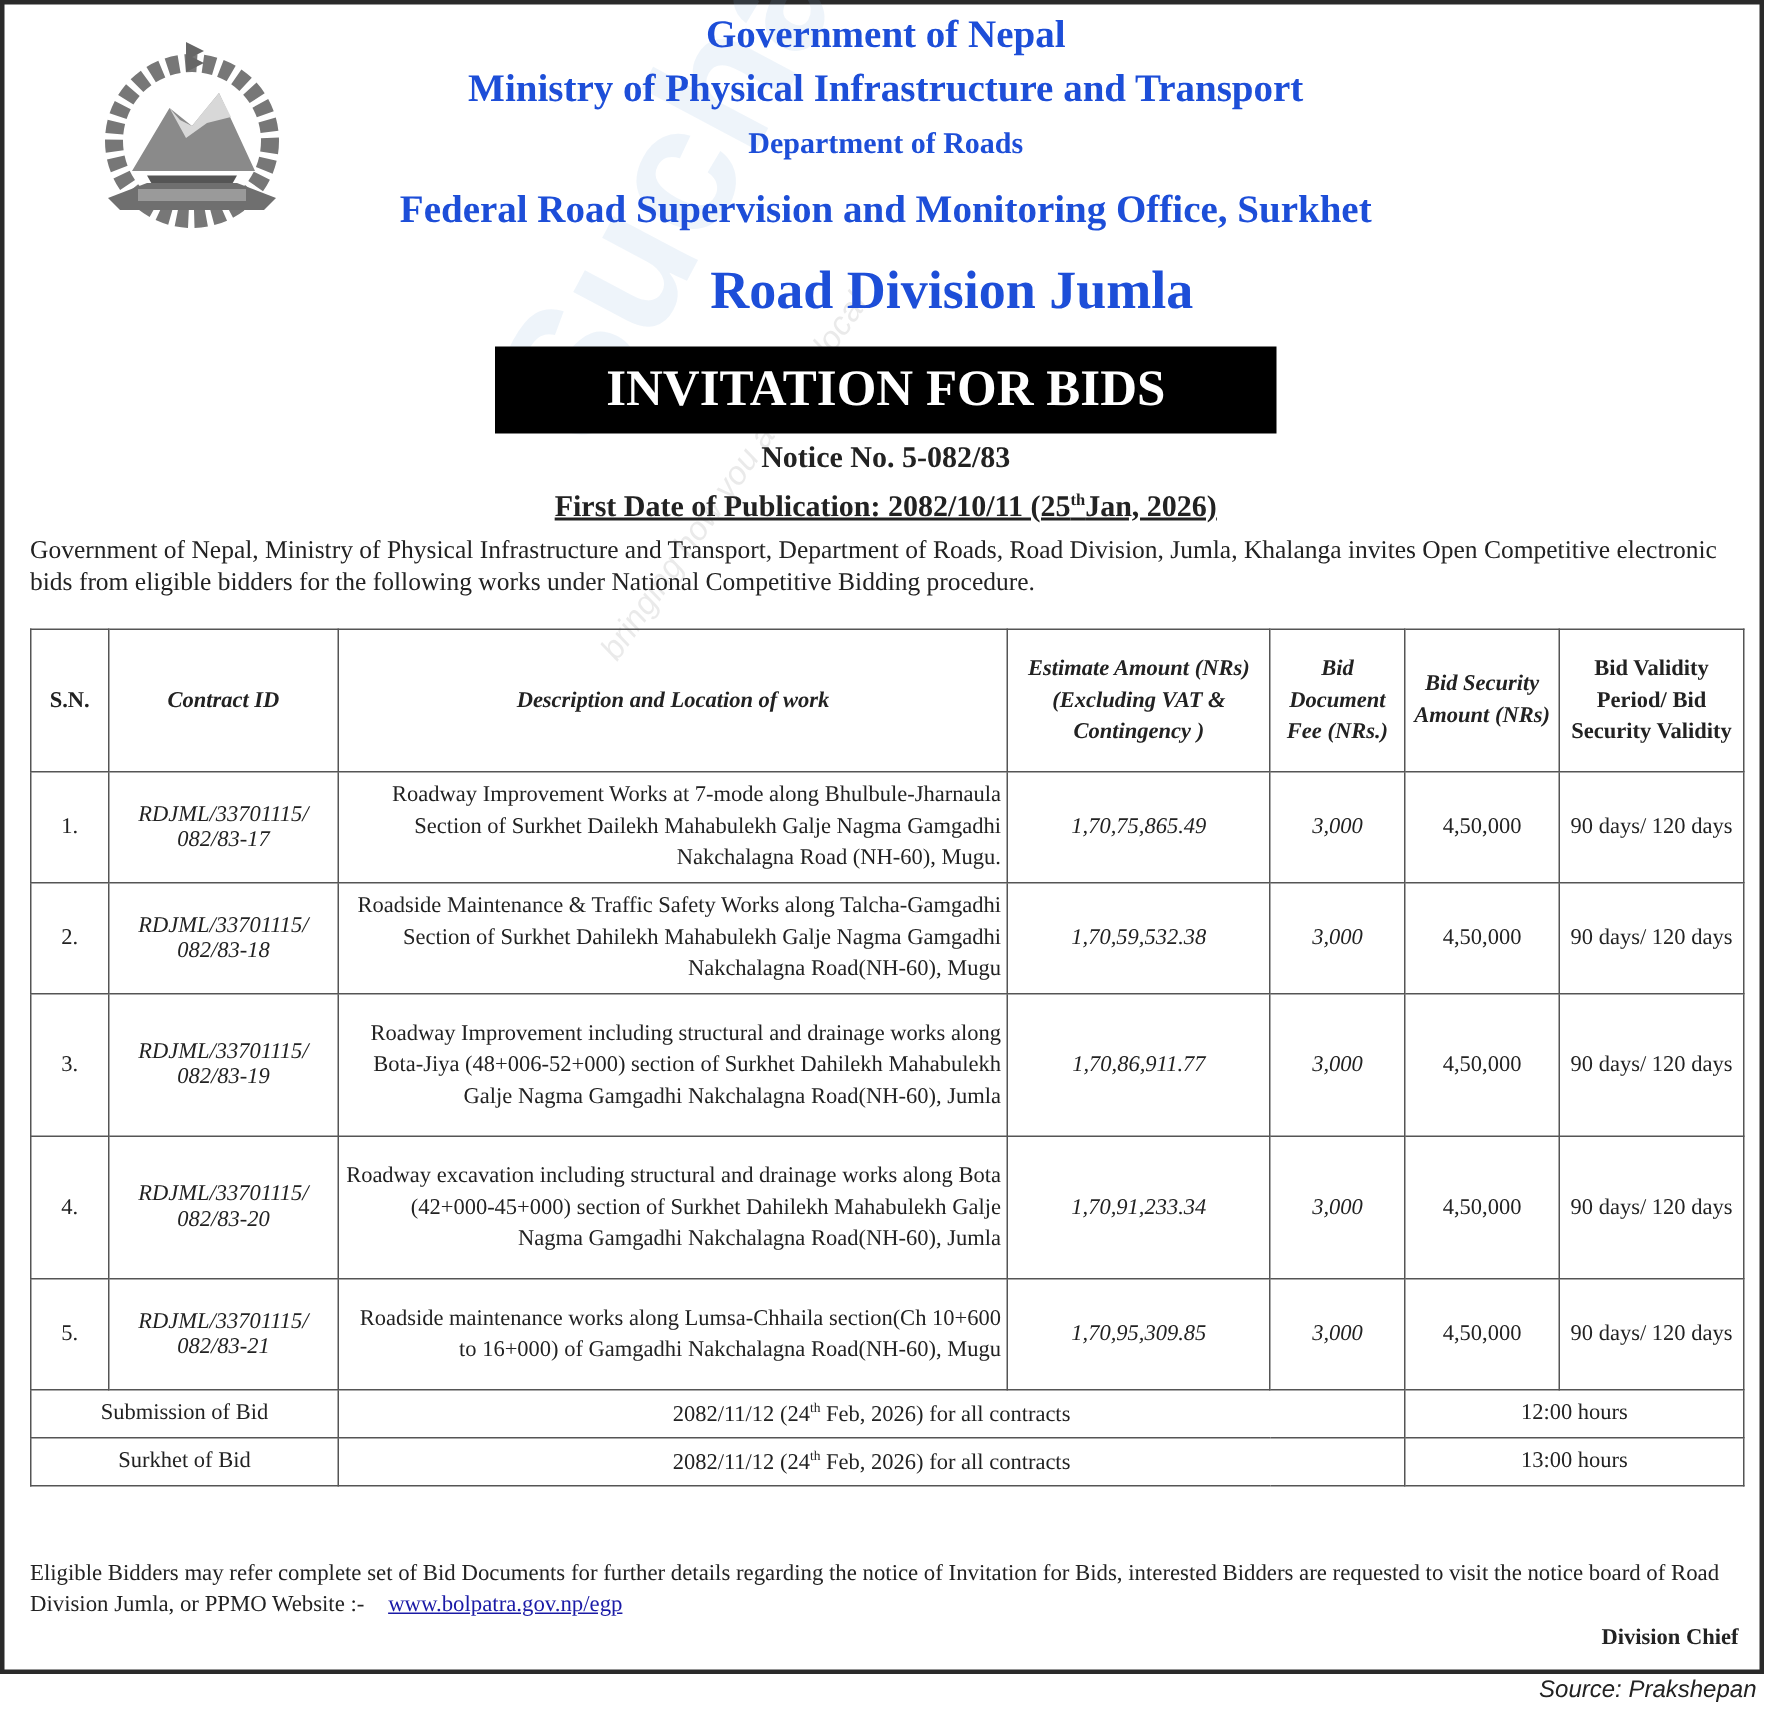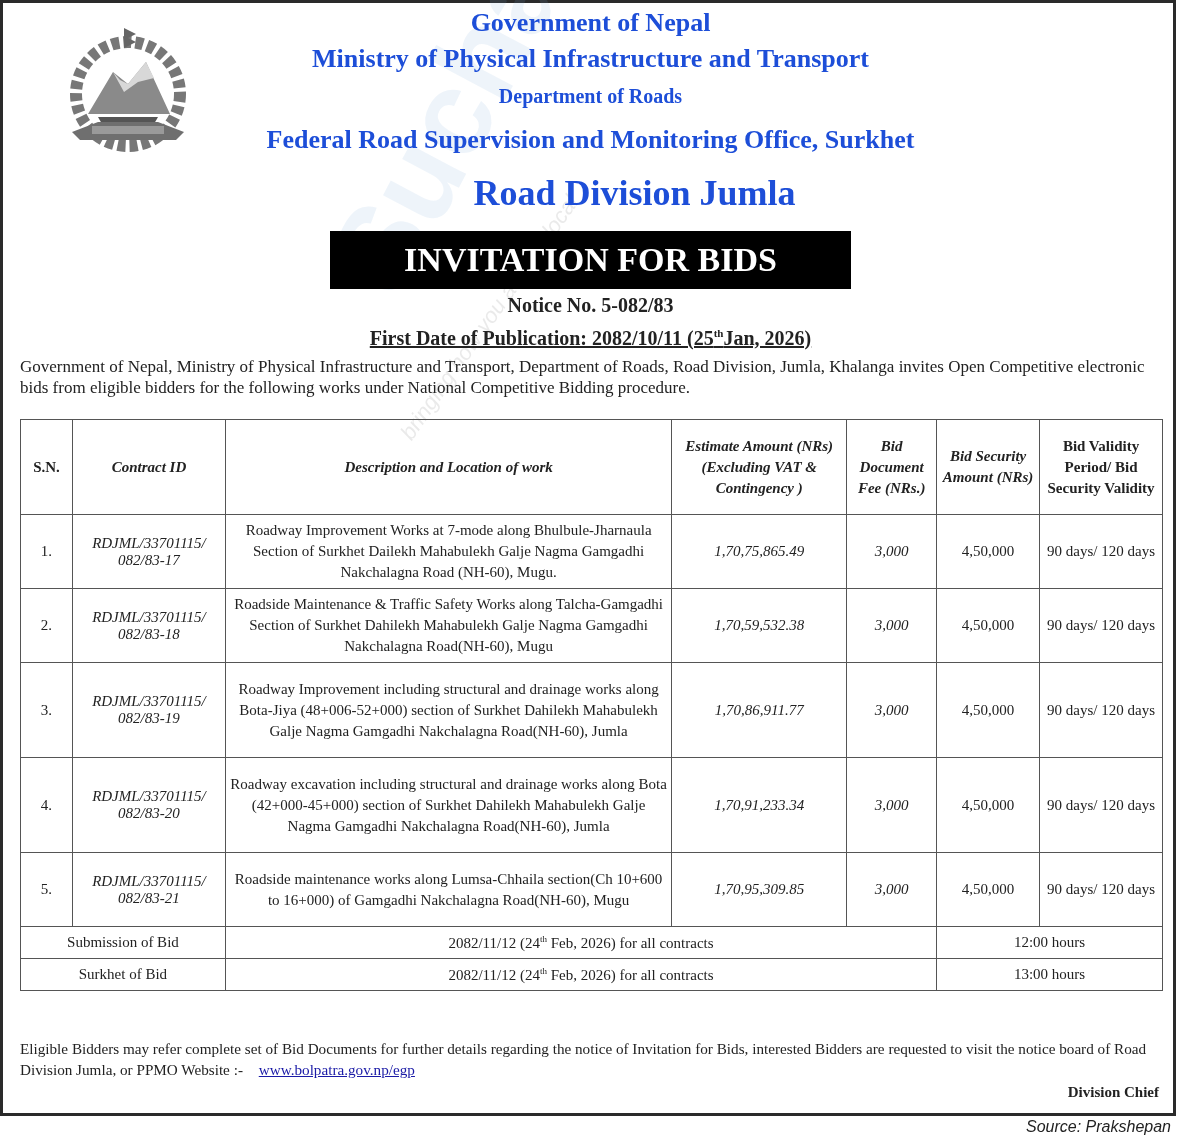--- a/index.html
+++ b/index.html
@@ -25,21 +25,21 @@
     .notice { position: absolute; left: 0; width: 1181px; text-align: center; top: 294px; font-size: 20px; font-weight: bold; }
     .pubdate { position: absolute; left: 0; width: 1181px; text-align: center; top: 327px; font-size: 20px; font-weight: bold; }
     .pubdate span.u { text-decoration: underline; }
     .pubdate sup { font-size: 11px; }
     .intro { position: absolute; left: 20px; top: 356px; width: 1145px; font-size: 17px; line-height: 21px; }
     table.bids { position: absolute; left: 20px; top: 419px; width: 1143px; border-collapse: collapse; font-size: 15px; }
     table.bids td, table.bids th { border: 1px solid #555; text-align: center; vertical-align: middle; padding: 0 4px; }
     table.bids th { font-weight: bold; line-height: 21px; }
     table.bids th.it { font-style: italic; }
     table.bids td.it { font-style: italic; }
-    table.bids td.desc { line-height: 21px; }
+    table.bids td.desc { line-height: 21px; text-align: right; }
     .row-h { height: 95px; }
     .row-1 { height: 74px; }
     .row-3 { height: 95px; }
     .sched td { height: 31px; font-size: 15px; }
     .sched sup { font-size: 9px; }
     .footer-text { position: absolute; left: 20px; top: 1038px; width: 1145px; font-size: 15.2px; line-height: 21px; }
     .footer-text a { color: #1a1aa6; text-decoration: underline; margin-left: 12px; }
     .signature { position: absolute; right: 22px; top: 1084px; font-size: 15px; font-weight: bold; }
     .source { position: absolute; right: 10px; top: 1118px; font-family: "Liberation Sans", sans-serif;
               font-style: italic; font-size: 16px; color: #222; }

